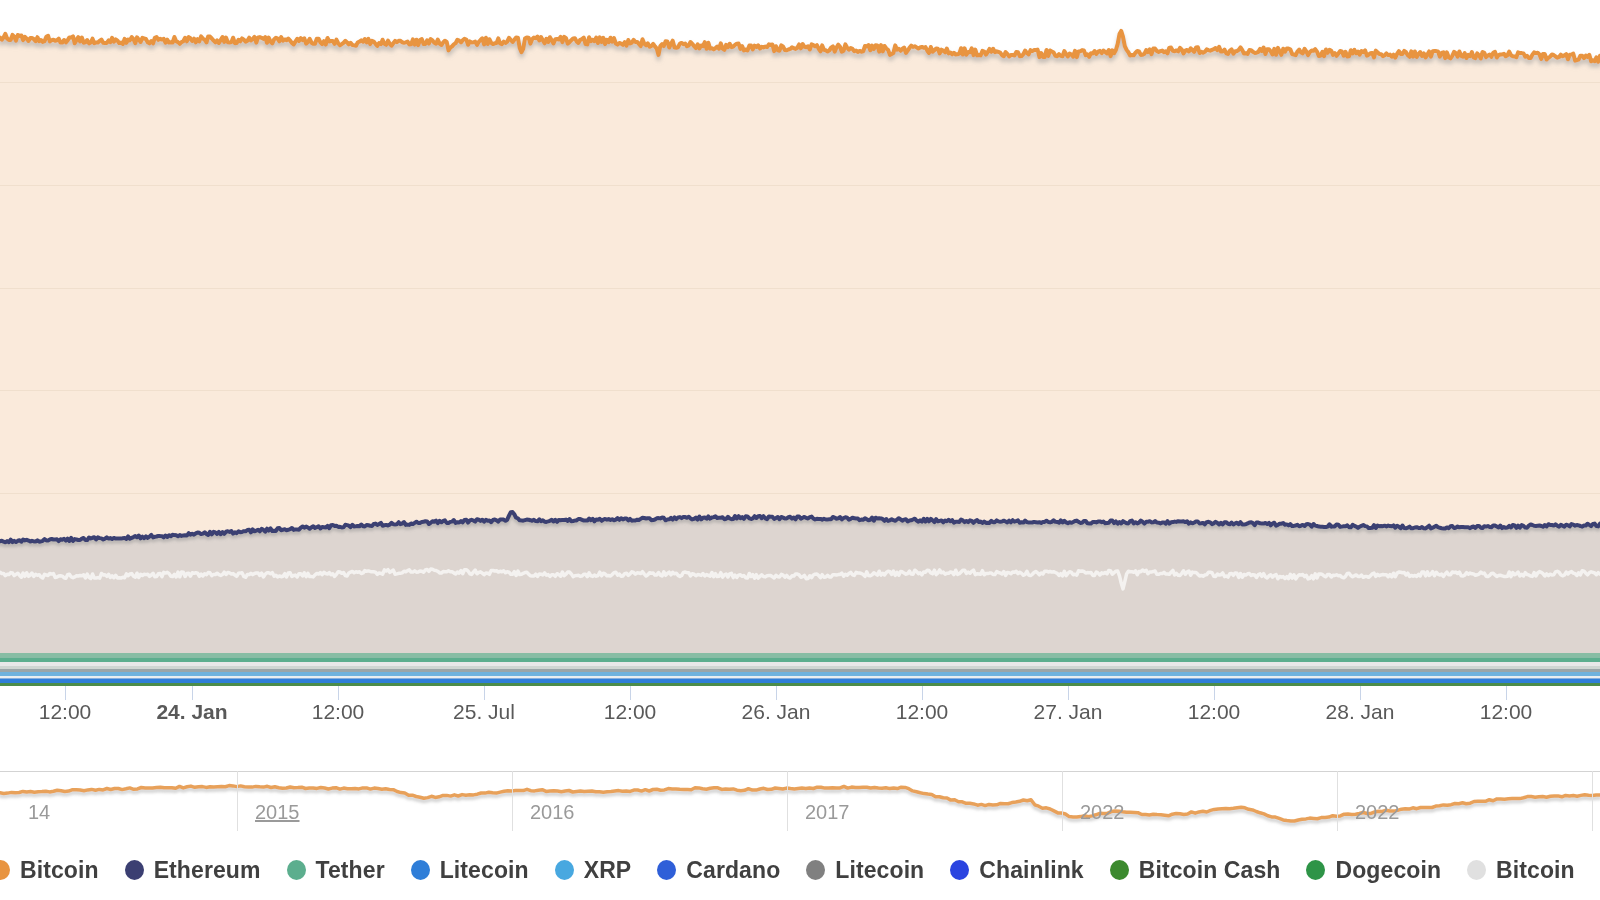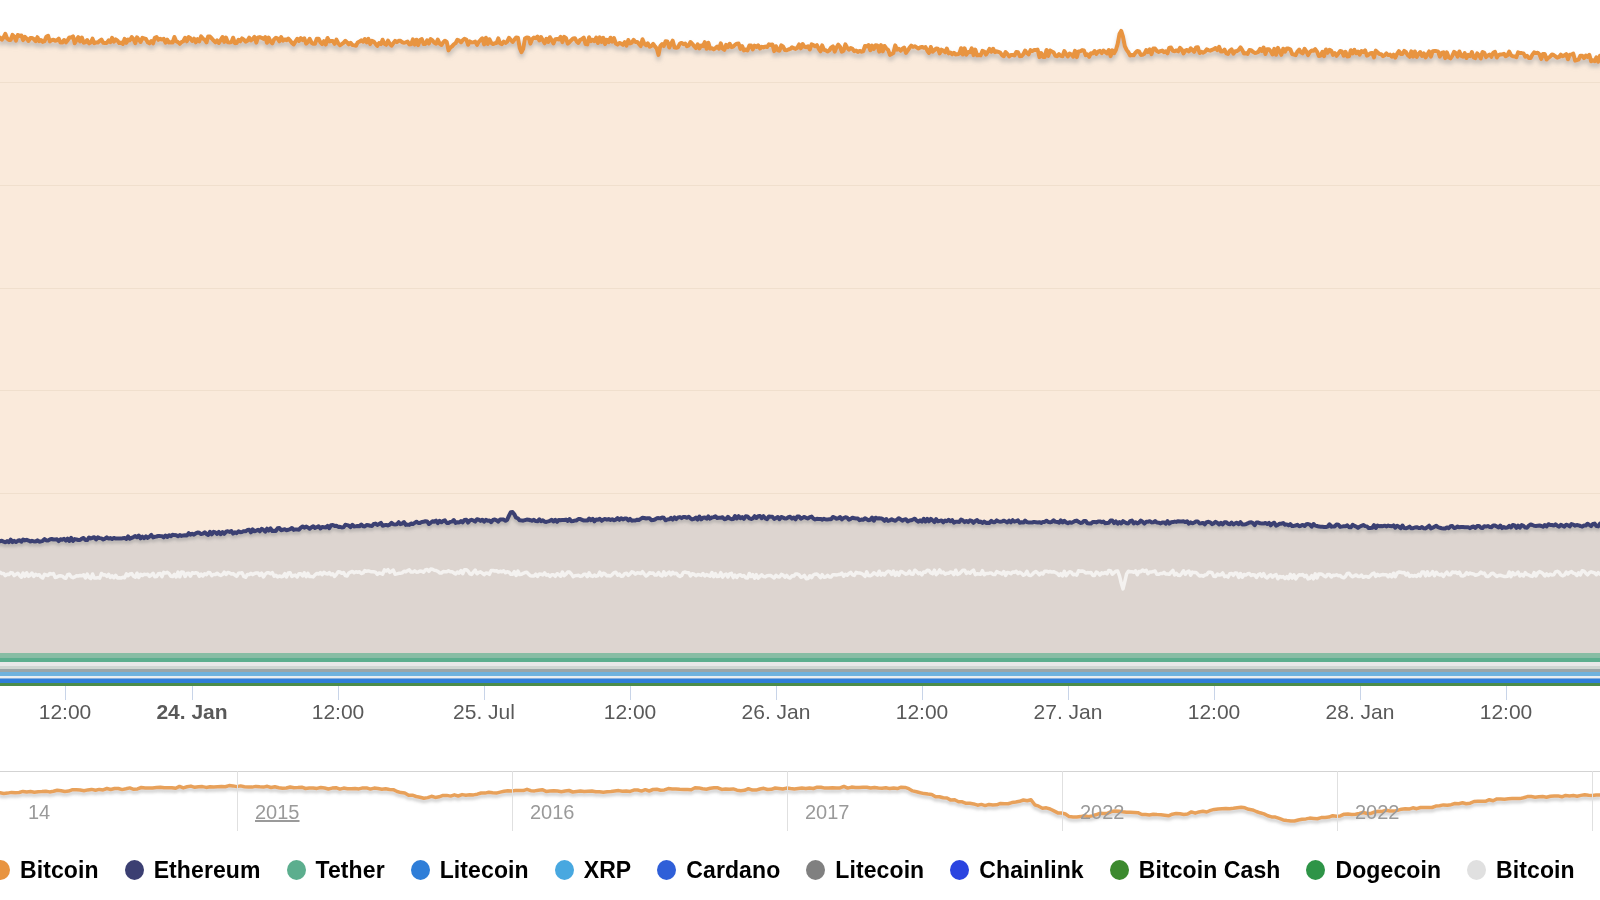--- a/index.html
+++ b/index.html
@@ -23,21 +23,21 @@
   #nav-ticks .ntick{position:absolute;top:40px;width:1px;height:60px;background:#e0e0e0;}
   #nav-ticks .nlbl{position:absolute;top:70px;transform:translateX(-50%);
       font-size:20px;color:#9a9a9a;font-family:"Liberation Sans",sans-serif;white-space:nowrap;}
 
   
   #legend{position:absolute;left:0;top:840px;width:1600px;height:60px;
       display:flex;align-items:center;white-space:nowrap;}
   .leg-item{display:flex;align-items:center;margin-right:26px;}
   .leg-item:first-child{margin-left:-9px;}
   .leg-dot{width:19px;height:20px;border-radius:50%;flex:none;}
-  .leg-text{margin-left:10px;font-size:23px;color:#000000;
+  .leg-text{margin-left:10px;font-size:23px;color:#404040;
       font-family:"Liberation Sans",sans-serif;font-weight:700;letter-spacing:.1px;}
 </style>
 </head>
 <body>
 
 <div id="root">
 
   <div id="main-plot">
     <svg id="main-svg" width="1600" height="686">
       <defs>

